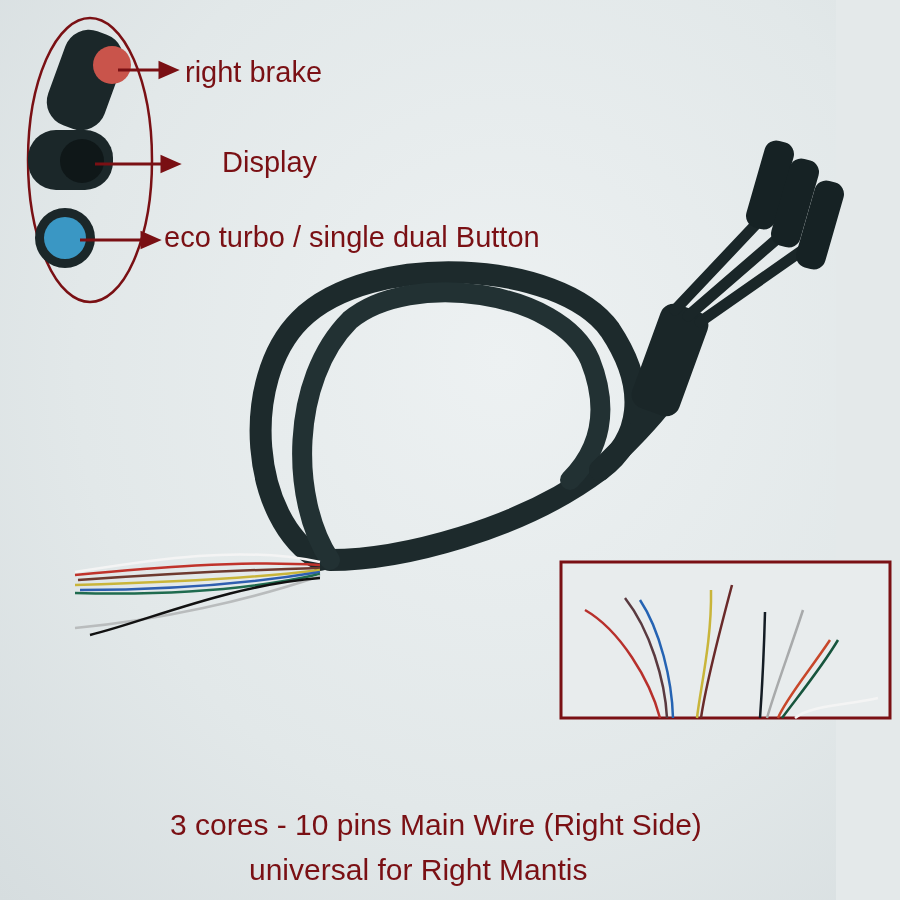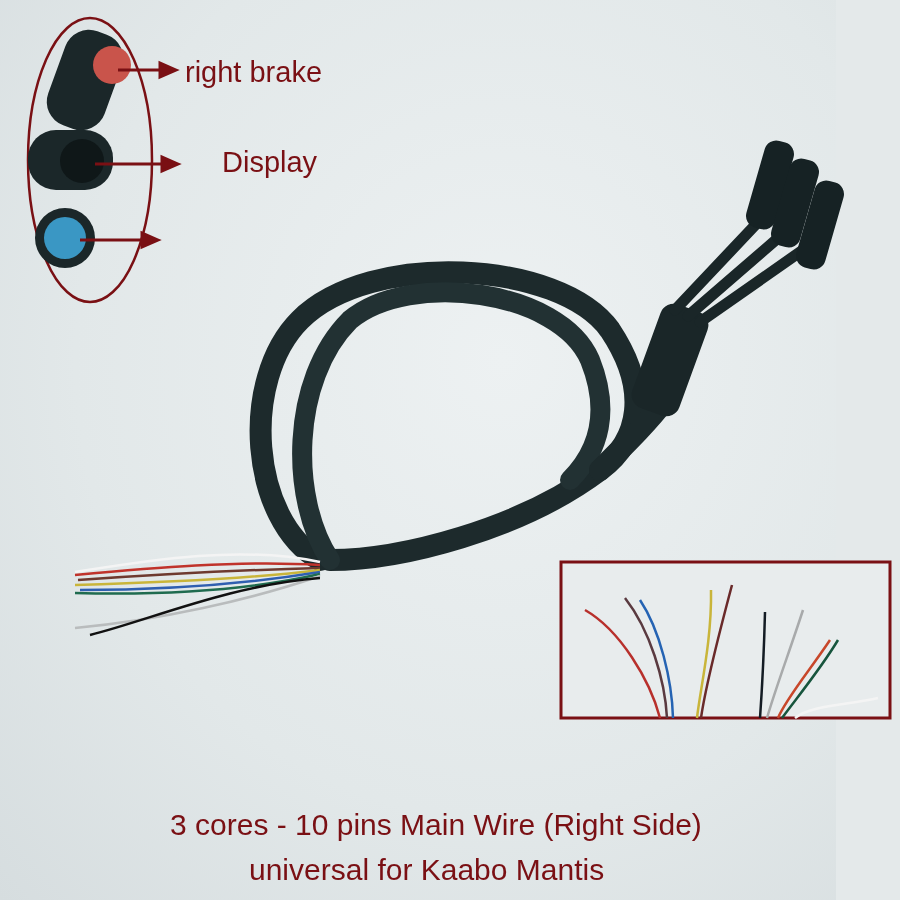--- a/index.html
+++ b/index.html
@@ -81,16 +81,17 @@
       <path d="M765 612 C 764 650, 762 690, 760 718" stroke="#141c24"></path>
       <path d="M803 610 C 790 650, 775 690, 767 718" stroke="#a8aaab"></path>
       <path d="M830 640 C 810 670, 785 700, 778 718" stroke="#c8472a"></path>
       <path d="M838 640 C 820 670, 795 700, 782 718" stroke="#17553d"></path>
       <path d="M878 698 C 850 705, 810 705, 795 718" stroke="#f4f4f4"></path>
     </g>
   </svg>
 
   <div class="label" style="left:185px;top:58px;">right brake</div>
   <div class="label" style="left:188px;top:148px;margin-left:34px;">Display</div>
+  <div class="label" style="left:164px;top:223px;">eco turbo / single dual Button</div>
 
   <div class="caption" style="left:162px;top:810px;">3 cores - 10 pins Main Wire (Right Side)</div>
-  <div class="caption" style="left:241px;top:855px;">universal for Kaabo Mantis</div>
+  <div class="caption" style="left:241px;top:855px;">universal for Right Mantis</div>
 </div>
 
 </body></html>

